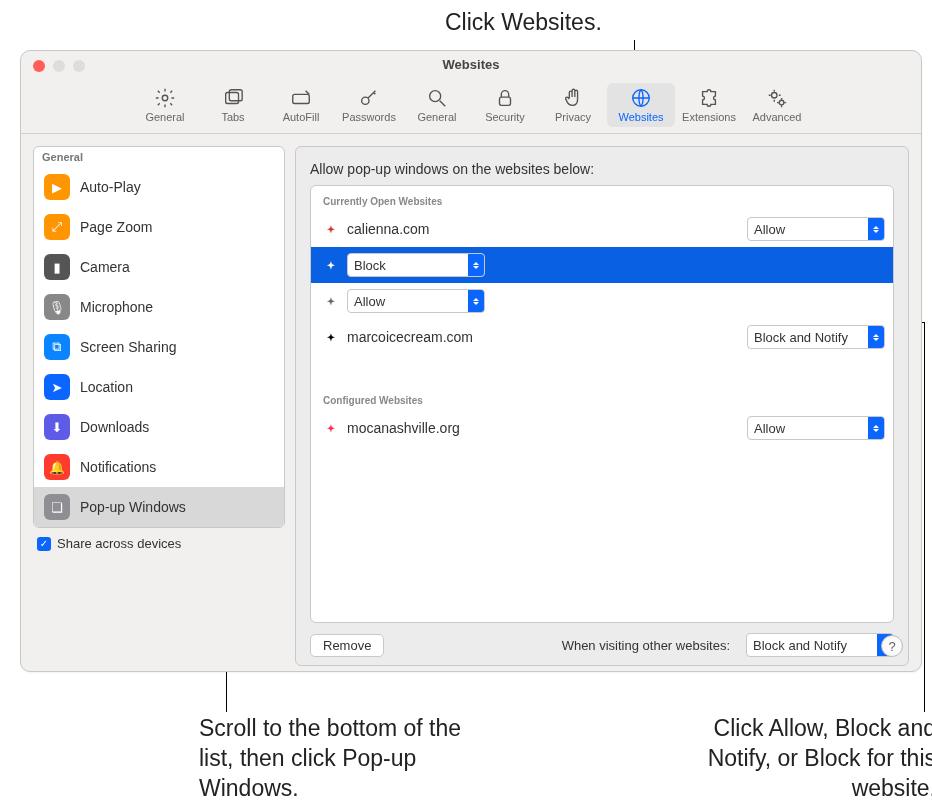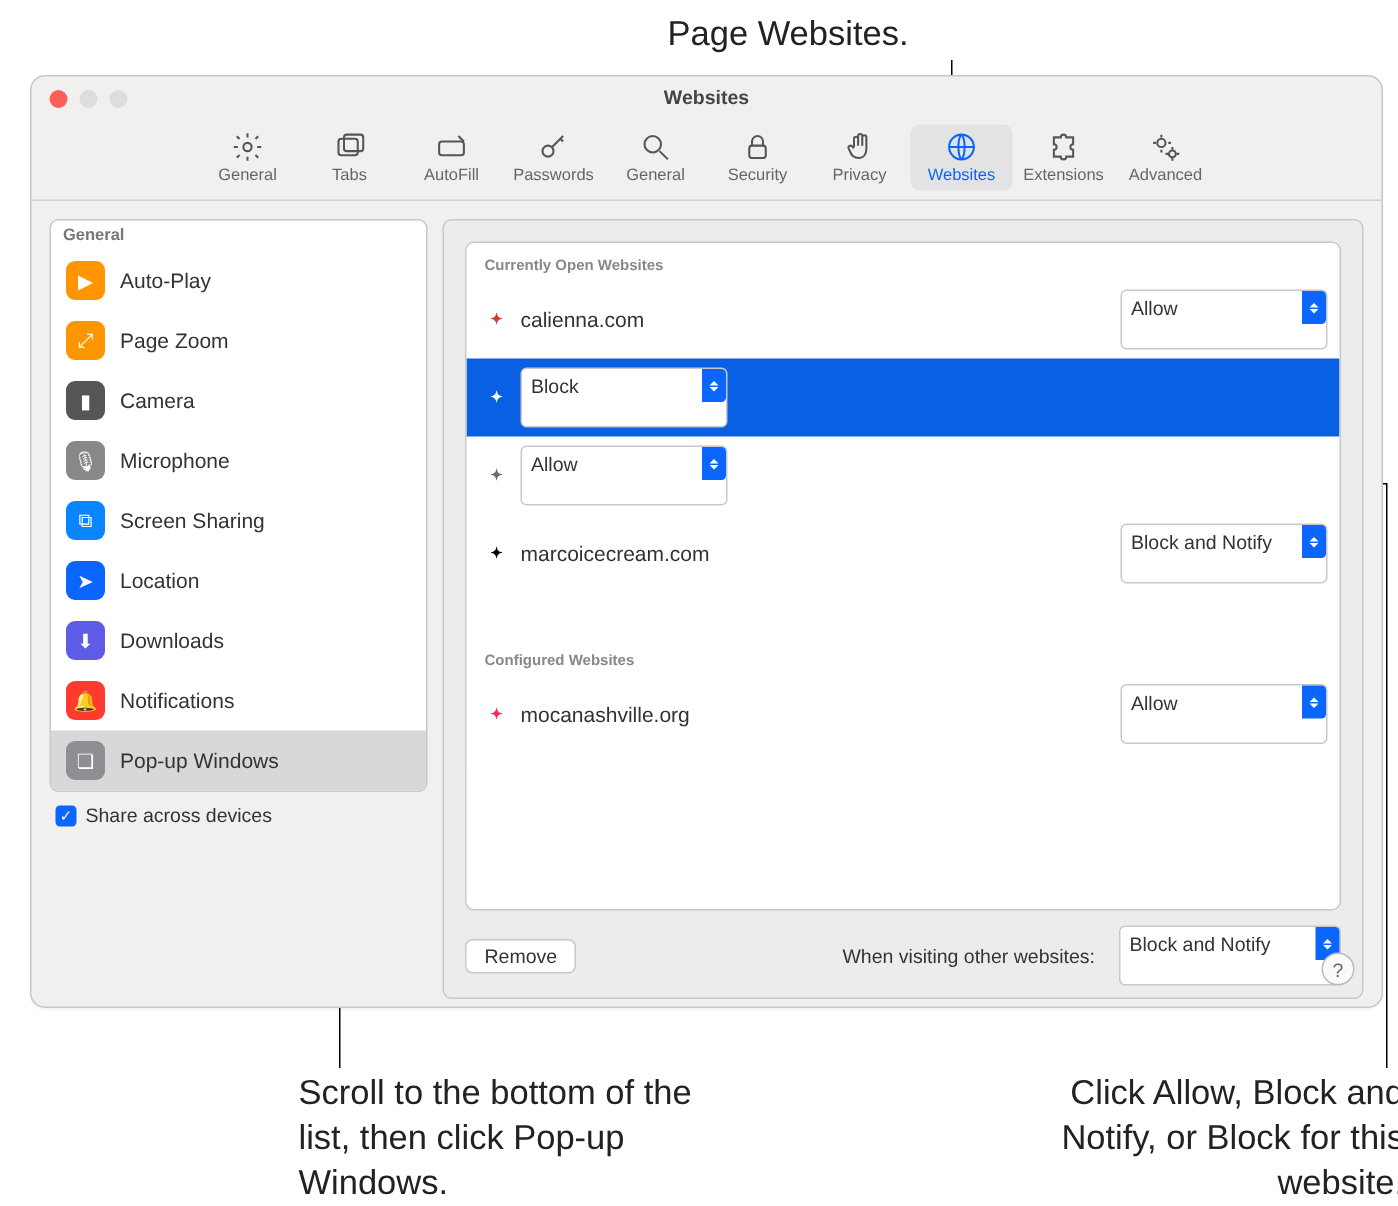--- a/index.html
+++ b/index.html
@@ -44,38 +44,38 @@
 
   
   .main{flex:1;border:1px solid #c8c8c8;border-radius:6px;background:#ececec;display:flex;flex-direction:column;padding:14px 14px 8px;}
   .mainlbl{font-size:14px;color:#333;margin-bottom:8px;}
   .listbox{border:1px solid #c8c8c8;border-radius:6px;background:#fff;flex:1;overflow:hidden;}
   .grouphdr{font-size:10px;font-weight:600;color:#888;padding:10px 12px 4px;}
   .site{display:flex;align-items:center;padding:6px 8px 6px 12px;gap:8px;font-size:14px;}
   .site.sel{background:#0960e2;color:#fff;}
   .favicon{width:16px;height:16px;flex-shrink:0;border-radius:3px;display:inline-flex;align-items:center;justify-content:center;font-size:10px;font-weight:bold;}
   .site .name{flex:1;}
-  .popup{display:flex;align-items:center;background:#fff;border:1px solid #c8c8c8;border-radius:4px;height:22px;font-size:13px;color:#333;min-width:130px;padding:0 0 16px 6px;position:relative;}
+  .popup{display:flex;align-items:center;background:#fff;border:1px solid #c8c8c8;border-radius:4px;height:22px;font-size:13px;color:#333;min-width:130px;padding:0 0 0 6px;position:relative;}
   .popup .caret{width:16px;height:100%;background:#0a66ff;border-radius:0 3px 3px 0;margin-left:auto;display:flex;flex-direction:column;align-items:center;justify-content:center;gap:0;}
   .popup .caret::before{content:"";border-left:3px solid transparent;border-right:3px solid transparent;border-bottom:3px solid #fff;margin-bottom:1px;}
   .popup .caret::after{content:"";border-left:3px solid transparent;border-right:3px solid transparent;border-top:3px solid #fff;}
 
   .bottombar{display:flex;align-items:center;padding-top:10px;gap:16px;font-size:13px;}
   .btn{border:1px solid #c8c8c8;background:#fff;border-radius:5px;padding:3px 12px;font-size:13px;color:#333;}
   .spacer{flex:1;}
 
   .sharebar{display:flex;align-items:center;gap:6px;padding:8px 4px 0;font-size:13px;color:#333;}
   .chk{width:14px;height:14px;border-radius:3px;background:#0a66ff;display:inline-flex;align-items:center;justify-content:center;color:#fff;font-size:10px;}
 
   .help{position:absolute;right:18px;bottom:14px;width:20px;height:20px;border:1px solid #bbb;border-radius:50%;display:flex;align-items:center;justify-content:center;font-size:13px;color:#666;background:#fafafa;}
 </style>
 </head>
 <body>
 
-<div class="callout callout-top">Page Websites.</div>
+<div class="callout callout-top">Click Websites.</div>
 <div class="leader leader-top-v"></div>
 
 <div class="callout callout-bl">Scroll to the bottom of the list, then click Pop-up Windows.</div>
 <div class="leader leader-bl-v"></div>
 
 <div class="callout callout-br">Click Allow, Block and Notify, or Block for this website.</div>
 <div class="leader leader-br-v"></div>
 <div class="leader leader-br-h"></div>
 
 <div class="window">
@@ -223,20 +223,21 @@
             </div>
           </div>
       </div>
       <label class="sharebar">
         <span class="chk">✓</span>
         <span>Share across devices</span>
       </label>
     </div>
 
     <div class="main">
+      <div class="mainlbl">Allow pop-up windows on the websites below:</div>
       <div class="listbox">
         <div class="grouphdr">Currently Open Websites</div>
         <div id="opensites">
             <div class="site">
               <span class="favicon" style="color:#d43a2f;">✦</span>
               <span class="name">calienna.com</span>
               <div class="popup">
                 <span>Allow</span>
                 <span class="caret"></span>
               </div>

